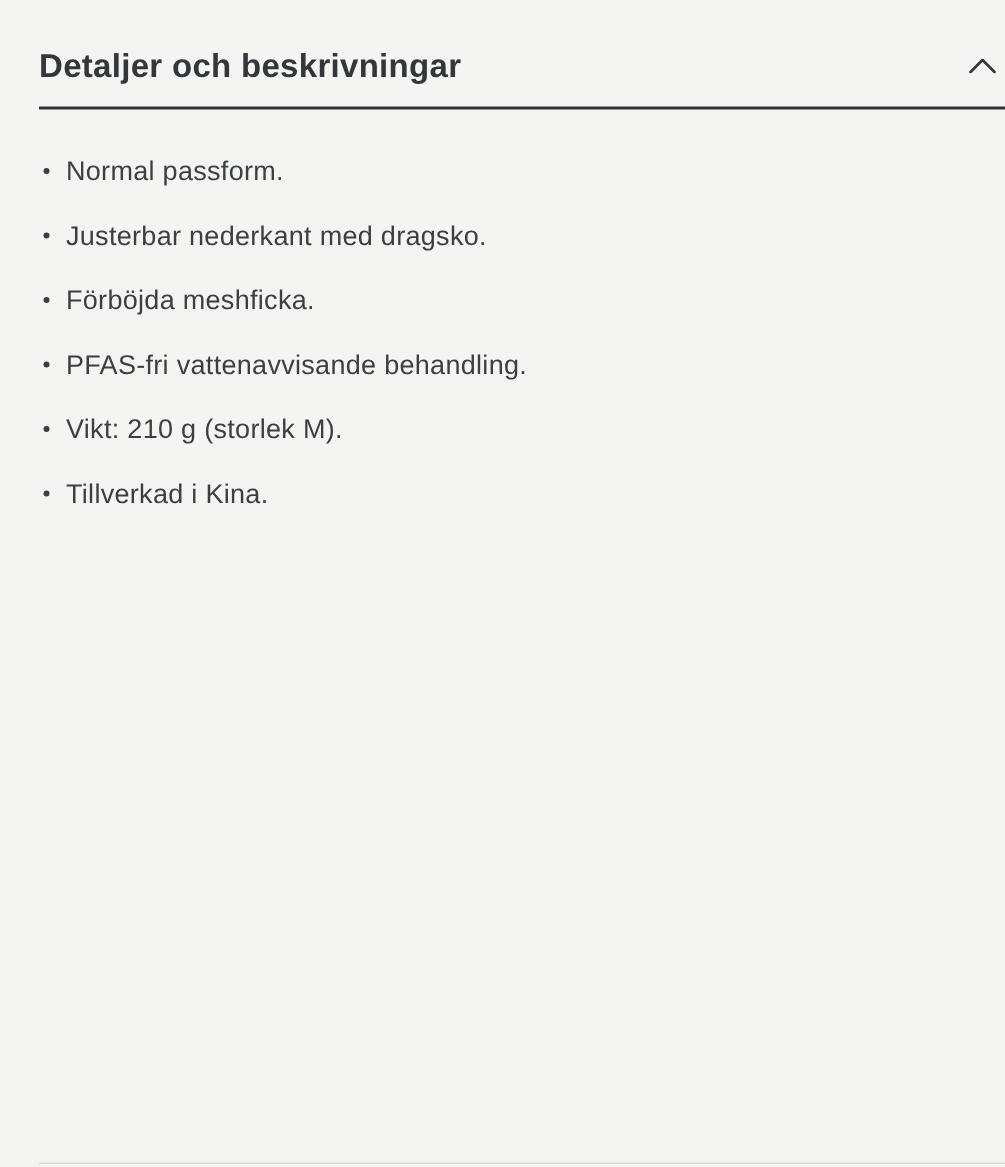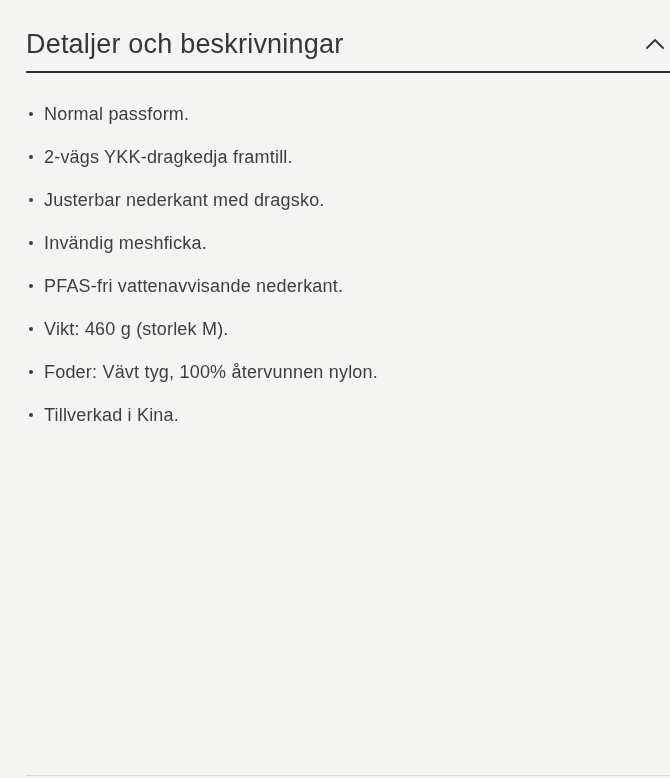--- a/index.html
+++ b/index.html
@@ -25,22 +25,22 @@
   }
   .accordion-header{
     display:flex;
     justify-content:space-between;
     align-items:center;
     padding-right:4px;
     cursor:pointer;
   }
   .accordion-header h2{
     margin:0;
-    font-size:27px;
-    font-weight:400;
+    font-size:22px;
+    font-weight:700;
     letter-spacing:0.2px;
     color:var(--heading);
     line-height:28px;
   }
   .chevron{
     display:flex;align-items:center;justify-content:center;
     color:var(--heading);
     padding:2px;
   }
   .divider{
@@ -92,24 +92,22 @@
       <svg width="18" height="10" viewBox="0 0 18 10" aria-hidden="true">
         <polyline points="1,9 9,1 17,9" fill="none" stroke="currentColor" stroke-width="1.8" stroke-linecap="round" stroke-linejoin="round"></polyline>
       </svg>
     </span>
   </div>
 
   <div class="divider"></div>
 
   <ul class="details-list">
       <li>Normal passform.</li>
-      <li>2-vägs YKK-dragkedja framtill.</li>
       <li>Justerbar nederkant med dragsko.</li>
-      <li>Invändig meshficka.</li>
-      <li>PFAS-fri vattenavvisande nederkant.</li>
-      <li>Vikt: 460 g (storlek M).</li>
-      <li>Foder: Vävt tyg, 100% återvunnen nylon.</li>
+      <li>Förböjda meshficka.</li>
+      <li>PFAS-fri vattenavvisande behandling.</li>
+      <li>Vikt: 210 g (storlek M).</li>
       <li>Tillverkad i Kina.</li>
     </ul>
 
   <div class="bottom-divider"></div>
 
 </div>
 
 </body></html>

